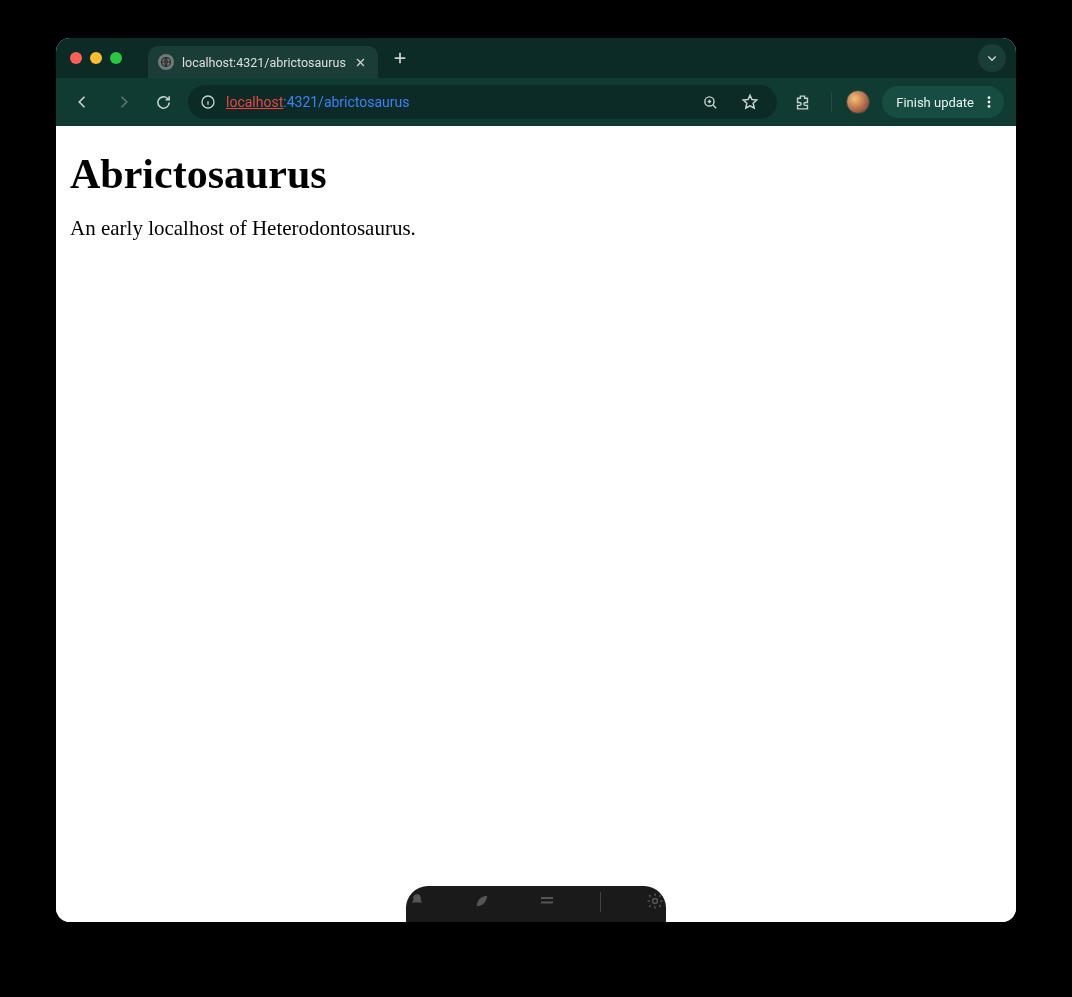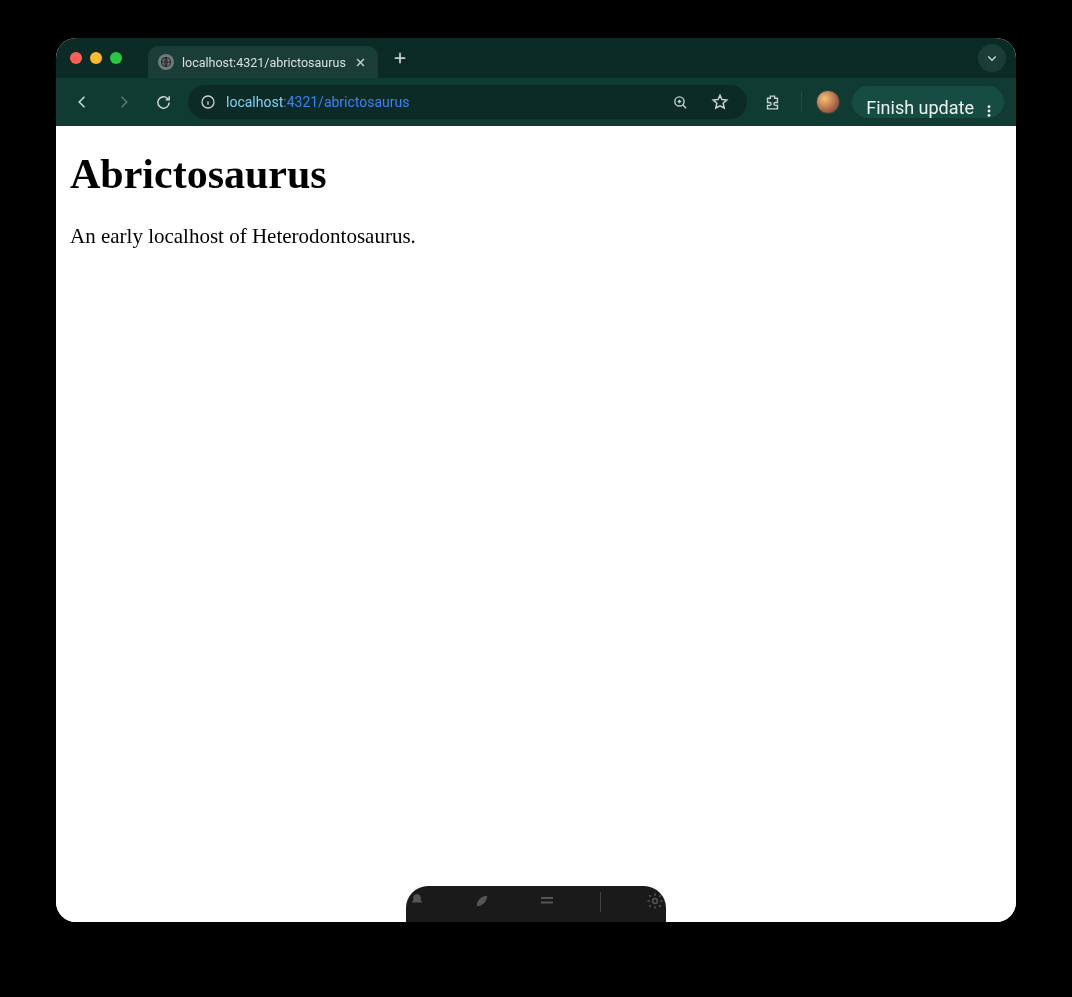--- a/index.html
+++ b/index.html
@@ -10,21 +10,21 @@
       position: relative;
       font-family: -apple-system, BlinkMacSystemFont, "Segoe UI", Roboto, sans-serif;
     }
     .window {
       position: absolute;
       left: 56px;
       top: 38px;
       width: 960px;
       height: 884px;
       background: #fff;
-      border-radius: 20px;
+      border-radius: 14px;
       overflow: hidden;
       box-shadow: 0 20px 60px rgba(0,0,0,0.6);
     }
     
     .titlebar {
       height: 40px;
       background: #0d2b26;
       display: flex;
       align-items: center;
       padding: 0 10px;
@@ -121,58 +121,58 @@
       color: #d8e0de;
       font-size: 14px;
     }
     .omnibox .site-info {
       display: flex;
       align-items: center;
       justify-content: center;
       color: #c7d1cf;
     }
     .omnibox .url-text { flex: 1; white-space: nowrap; overflow: hidden; }
-    .omnibox .url-text .host { color: #7dd3fc; }
+    .omnibox .url-text .host { color: #ef4444; text-decoration: underline; }
     .omnibox .url-text .rest { color: #3b82f6; }
     .right-icons { display: flex; align-items: center; gap: 12px; }
     .divider {
       width: 1px; height: 20px;
       background: #2a4b45;
       margin: 0 2px;
     }
     .avatar {
       width: 24px; height: 24px;
       border-radius: 50%;
       background: radial-gradient(circle at 35% 35%, #f6c177, #b36b4a 55%, #5e3a2f);
       border: 1px solid #2a4b45;
     }
     .finish-update {
       display: flex;
-      align-items: flex-end;
+      align-items: center;
       gap: 8px;
       background: #164c41;
       color: #e9f3f0;
-      font-size: 18px;
+      font-size: 13px;
       height: 32px;
       padding: 0 8px 0 14px;
       border-radius: 16px;
     }
     
     .content {
       background: #fff;
       height: calc(100% - 88px);
       padding: 24px 14px;
       font-family: Georgia, "Times New Roman", serif;
       color: #000;
       position: relative;
     }
     .content h1 {
       font-size: 42px;
       font-weight: 700;
-      margin-bottom: 24px;
+      margin-bottom: 16px;
     }
     .content p {
       font-size: 21px;
       line-height: 1.4;
     }
     
     .dev-toolbar {
       position: absolute;
       left: 50%;
       transform: translateX(-50%);

